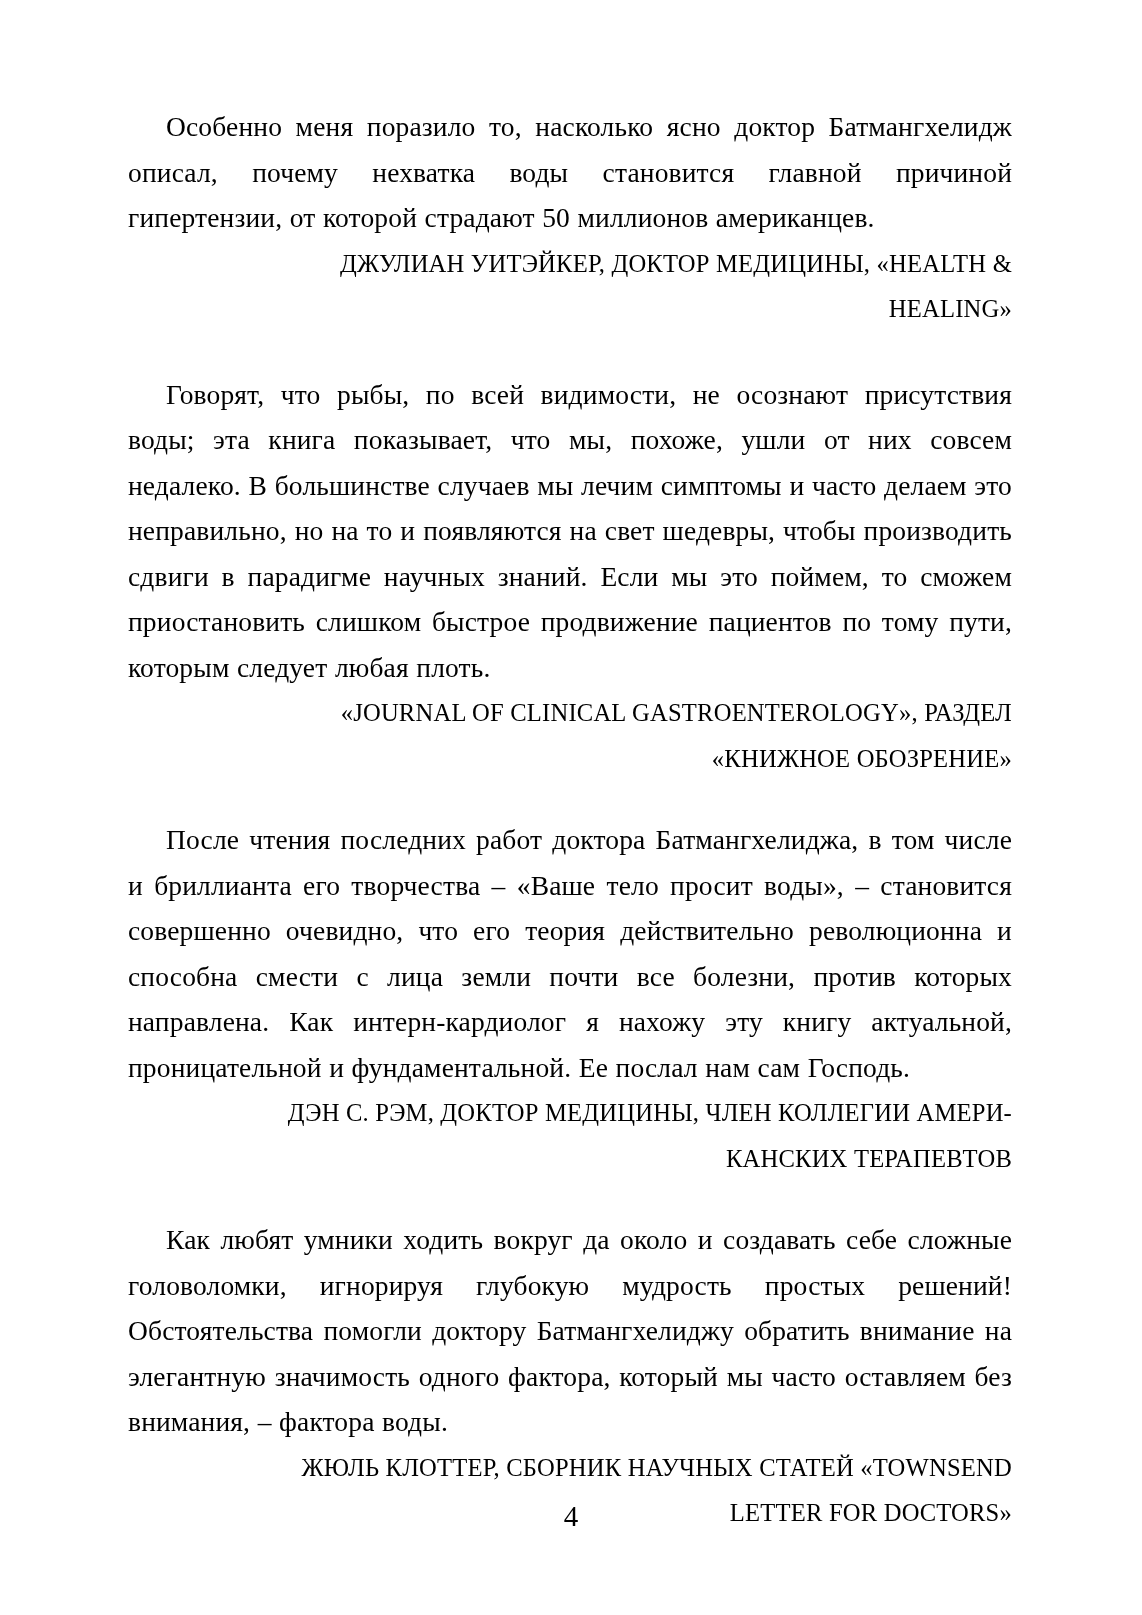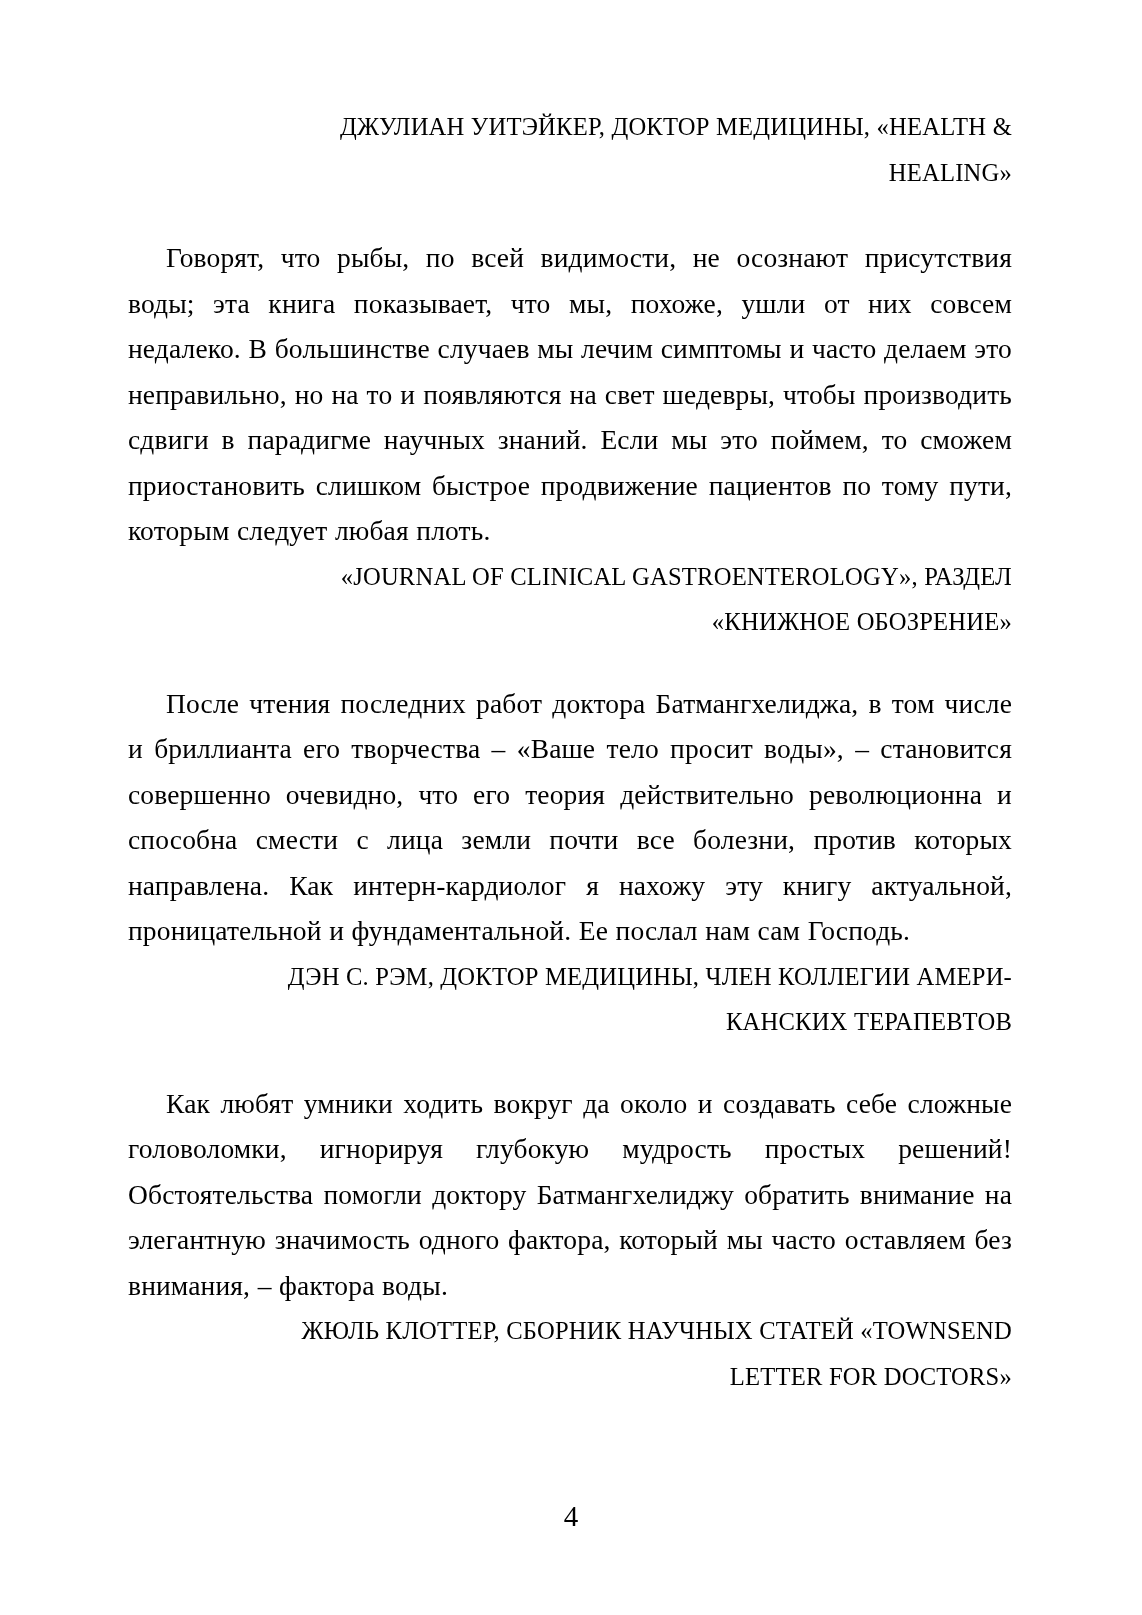--- a/index.html
+++ b/index.html
@@ -83,20 +83,21 @@
   }
 </style>
 </head>
 <body>
 
 <div class="page">
 
   <div class="text-block">
 
     <div class="quote">
+      <p class="quote-body">Особенно меня поразило то, насколько ясно доктор Батмангхелидж описал, почему нехватка воды становится главной причиной гипертензии, от которой страдают 50 миллионов американцев.</p>
       <div class="attribution">
         <span class="attr-line">ДЖУЛИАН УИТЭЙКЕР, ДОКТОР МЕДИЦИНЫ, «HEALTH &amp;</span>
         <span class="attr-line">HEALING»</span>
       </div>
     </div>
 
     <div class="gap-lg"></div>
 
     <div class="quote">
       <p class="quote-body">Говорят, что рыбы, по всей видимости, не осознают присутствия воды; эта книга показывает, что мы, похоже, ушли от них совсем недалеко. В большинстве случаев мы лечим симптомы и часто делаем это неправильно, но на то и появляются на свет шедевры, чтобы производить сдвиги в парадигме научных знаний. Если мы это поймем, то сможем приостановить слишком быстрое продвижение пациентов по тому пути, которым следует любая плоть.</p>

